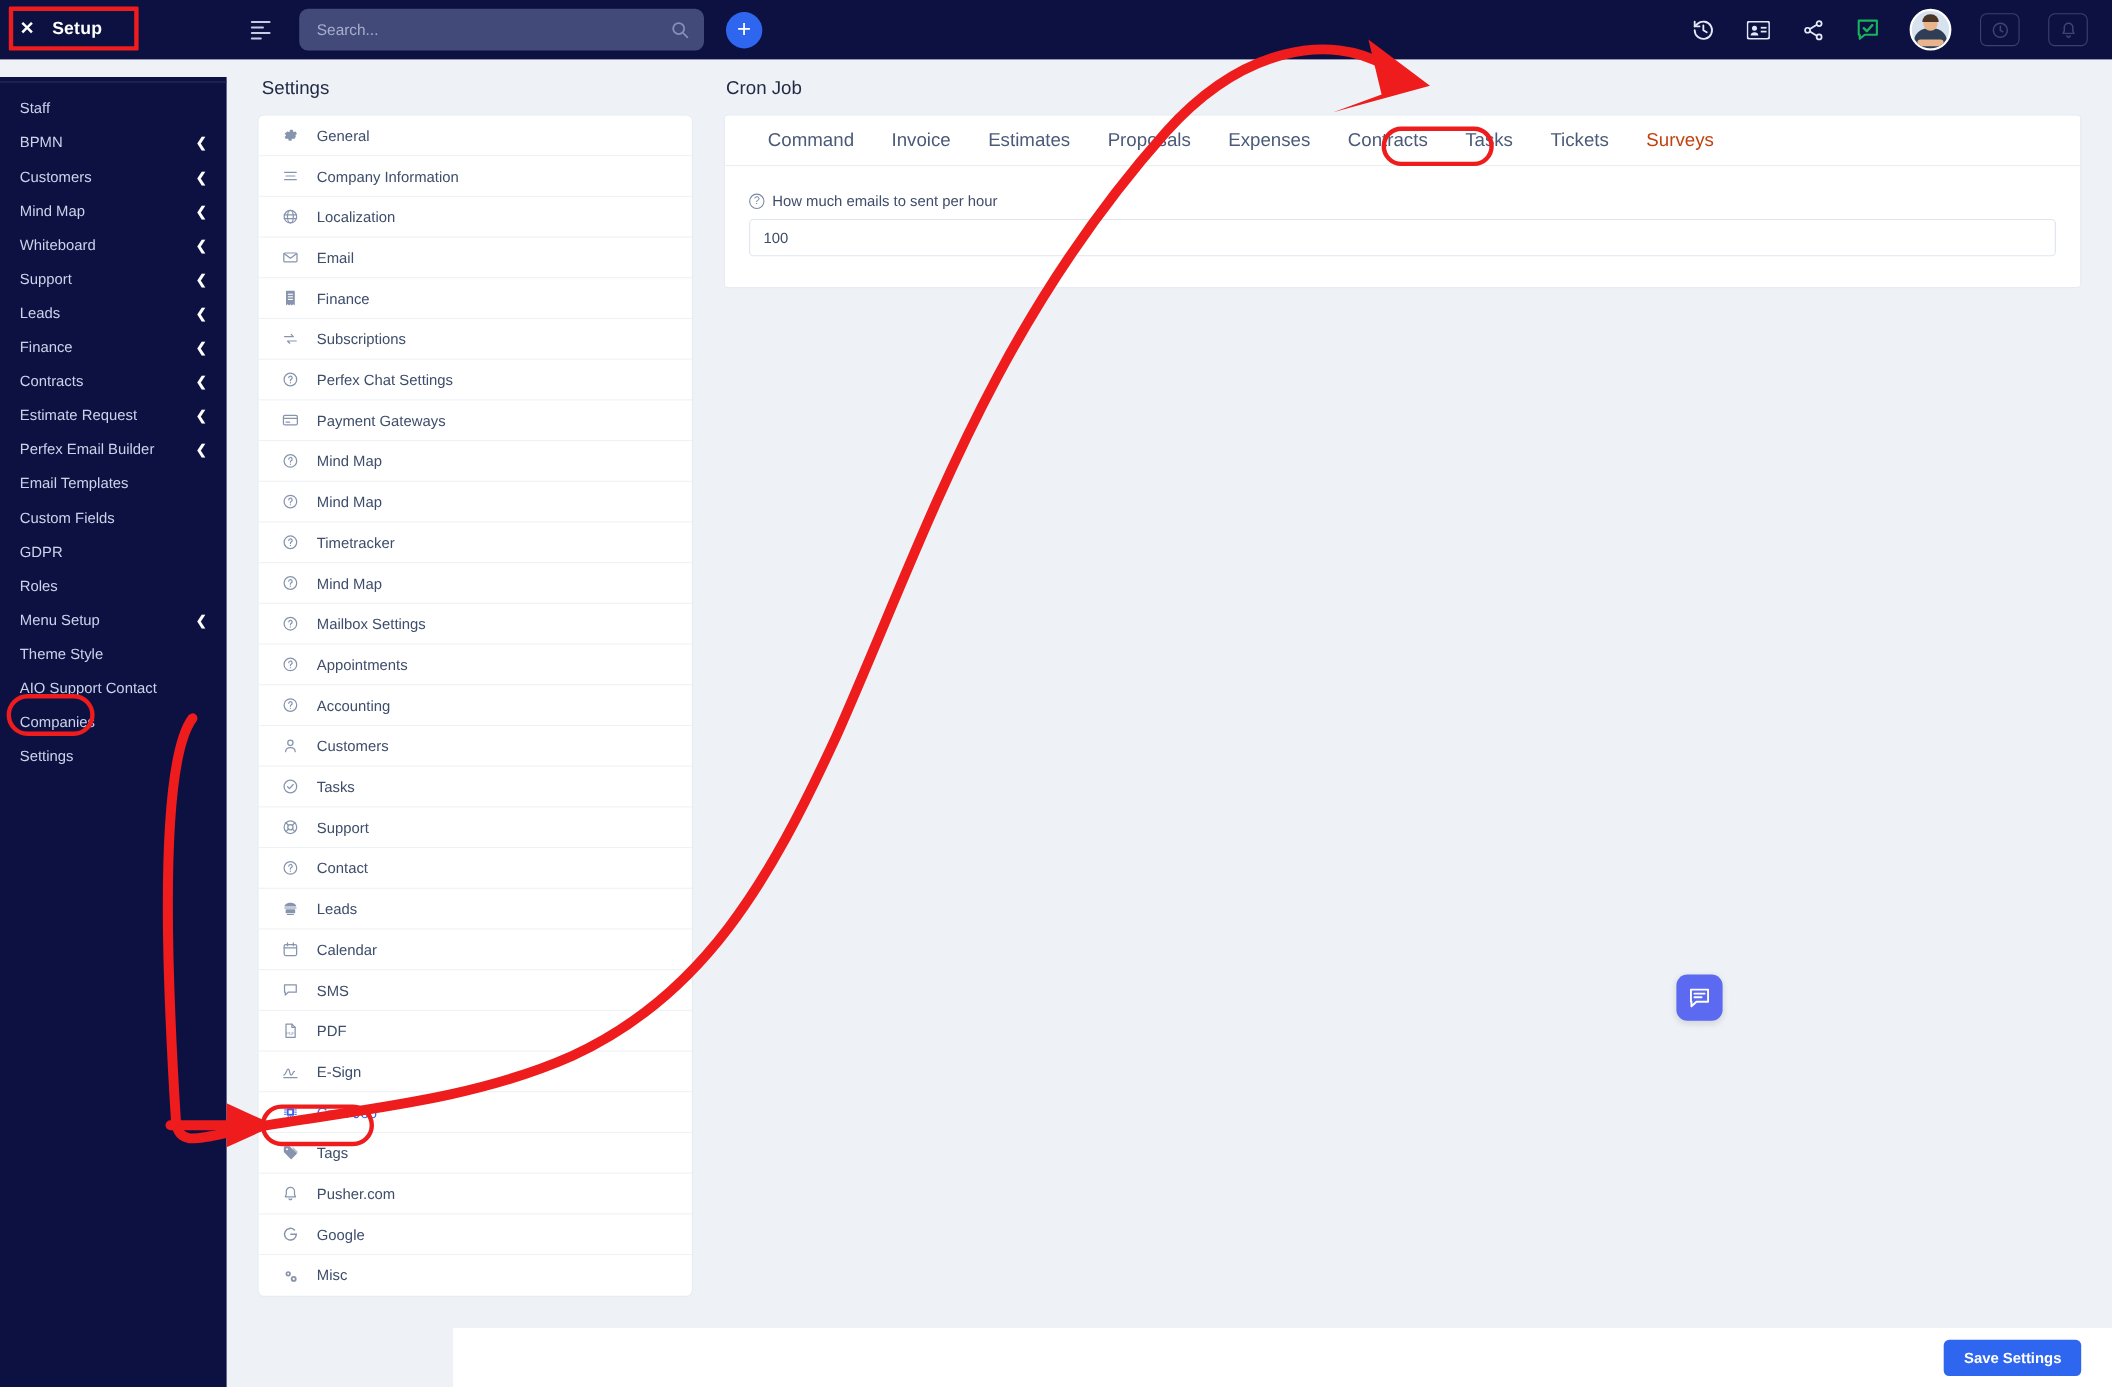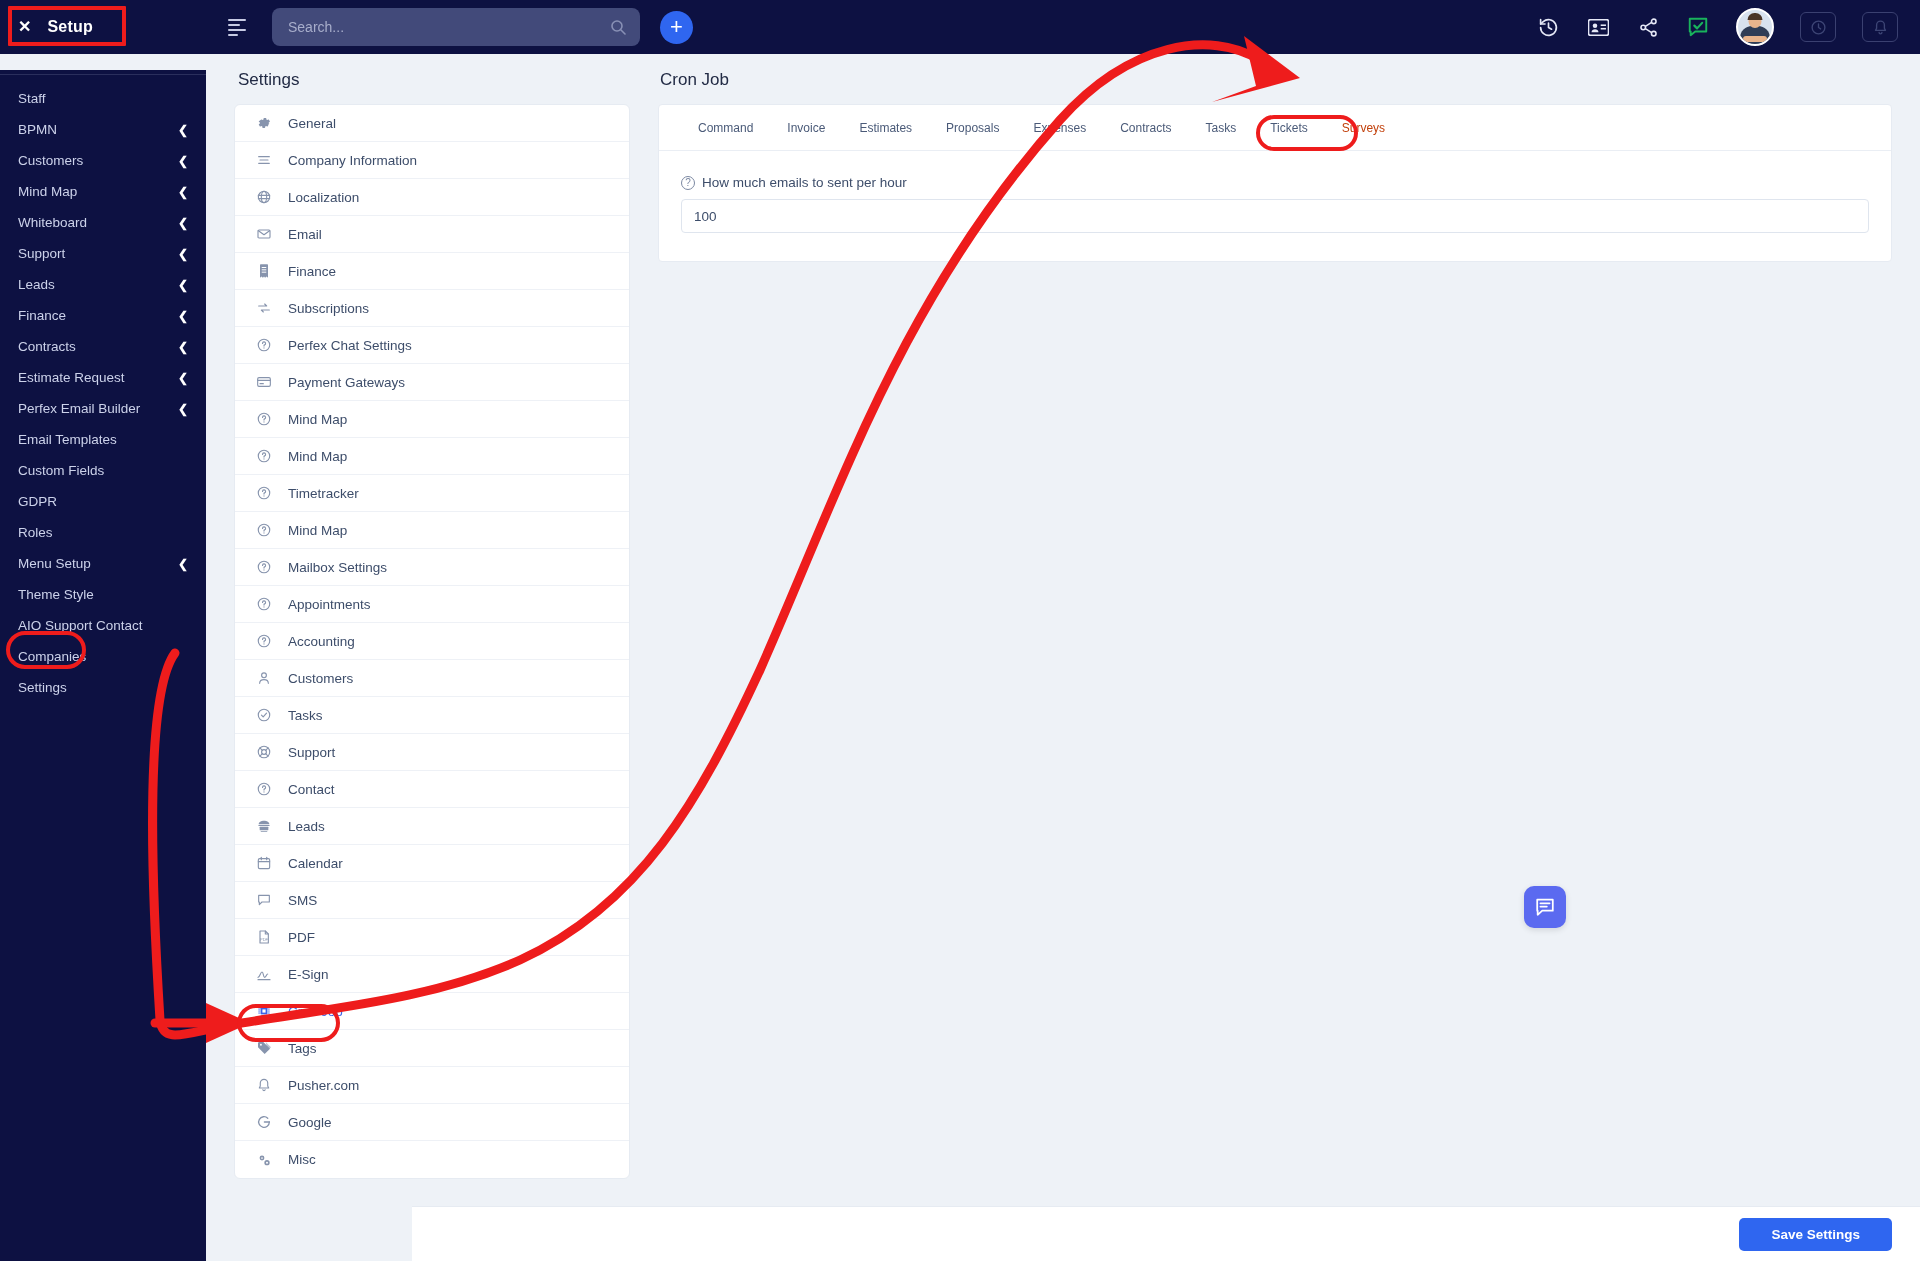--- a/index.html
+++ b/index.html
@@ -97,21 +97,21 @@
   .st-row.active .label { color: #3c63e8; }
   .st-row.active .ico { color:#3c63e8; }
 
   
   .right-col { position: absolute; left: 452px; right: 28px; top: 16px; }
   .cron-head { font-size: 17px; color: #222b45; font-weight: 400; margin: 0 0 14px 2px; }
   .panel { background: #fff; border: 1px solid #e6ebf2; border-radius: 4px; }
   .tabs { display: flex; align-items: center; border-bottom: 1px solid #eaeef4; padding: 0 22px; height: 46px; gap: 0; }
   .tab {
     padding: 0 17px; height: 46px; display:flex; align-items:center;
-    font-size: 12px; color: #4a5a78; cursor: pointer; white-space: nowrap;
+    font-size: 17px; color: #4a5a78; cursor: pointer; white-space: nowrap;
   }
   .tab.active { color: #c2410c; }
   .panel-body { padding: 24px 22px 28px 22px; }
   .field-label { font-size: 13.5px; color: #3d4d6a; display:flex; align-items:center; gap:7px; margin-bottom: 9px; }
   .qmark { width: 14px; height: 14px; border-radius:50%; border:1px solid #7b88a2; color:#7b88a2; font-size:10px; display:flex; align-items:center; justify-content:center; line-height:1; }
   .field-input {
     width: 100%; height: 34px; border: 1px solid #dfe5ee; border-radius: 4px;
     padding: 0 12px; font-size: 13.5px; color: #3d4d6a; outline: none;
     font-family: "Liberation Sans", sans-serif; background:#fff;
   }
@@ -124,21 +124,21 @@
   }
 
   
   .footer {
     position: absolute; left: 206px; right: 0; bottom: 0; height: 55px;
     background: #ffffff; border-top: 1px solid #e6ebf2; display:flex; align-items:center;
     justify-content: flex-end; padding-right: 28px;
   }
   .save-btn {
     background: #2f66f0; color: #fff; border: none; border-radius: 5px;
-    padding: 9px 32px; font-size: 13.5px; font-weight: 700; cursor:pointer;
+    padding: 9px 18px; font-size: 13.5px; font-weight: 700; cursor:pointer;
     font-family: "Liberation Sans", sans-serif;
   }
 
   
   .anno { position: absolute; inset: 0; pointer-events: none; z-index: 60; }
   .anno-rect { position: absolute; border: 4px solid #ee1c1c; }
   .anno-rect.sharp { border-radius: 1px; }
   .anno-rect.pill { border-radius: 22px; }
 </style>
 </head>

